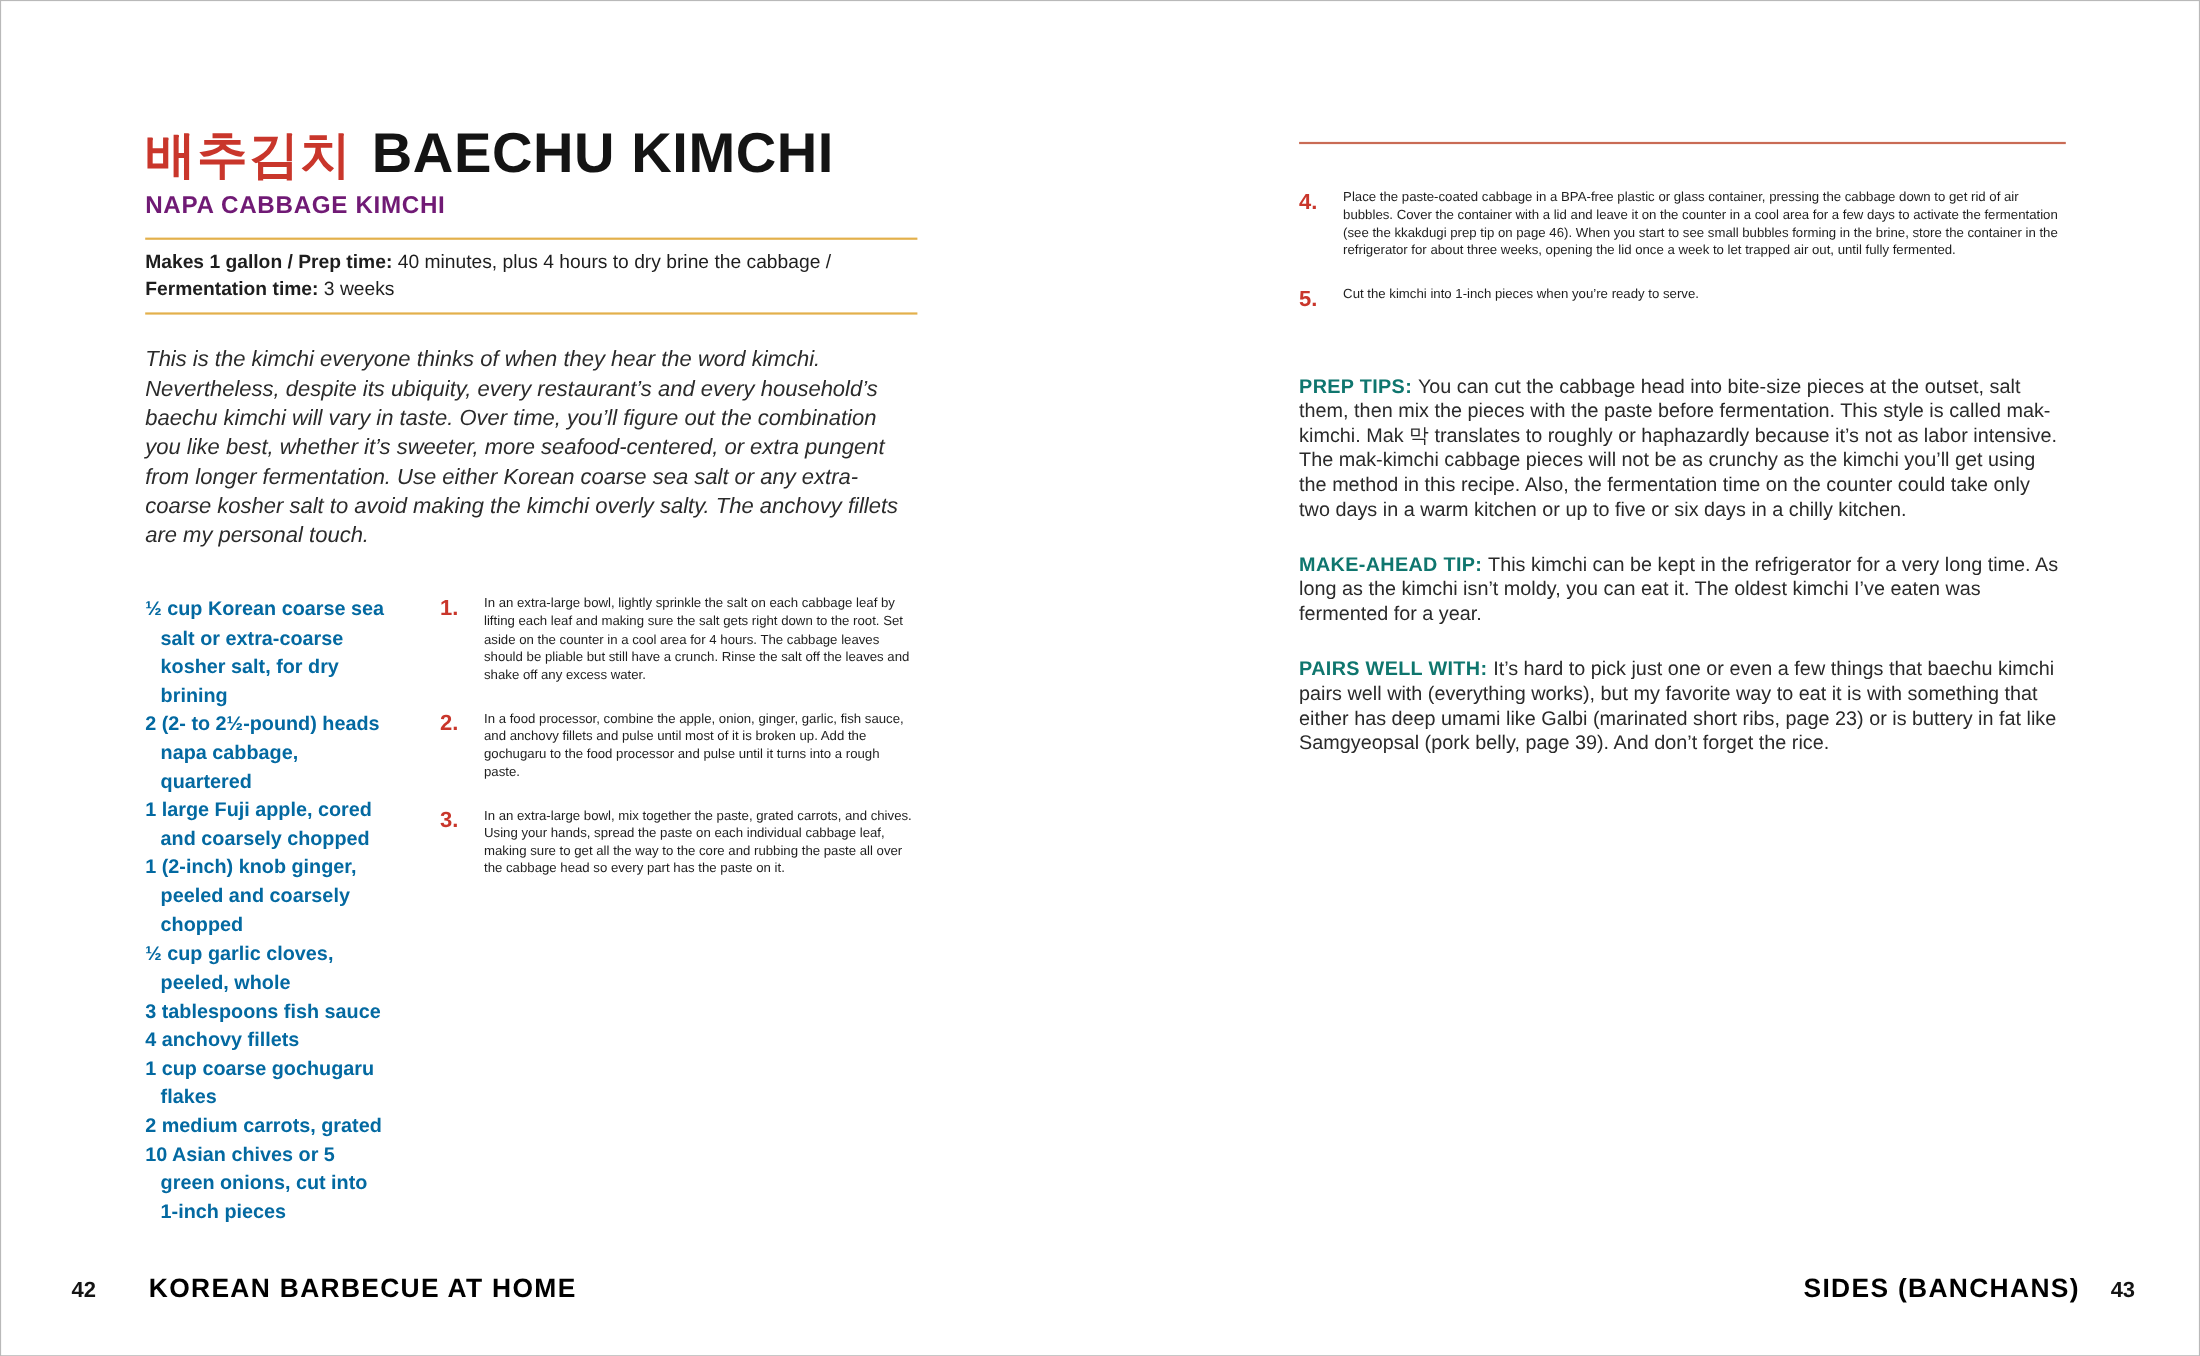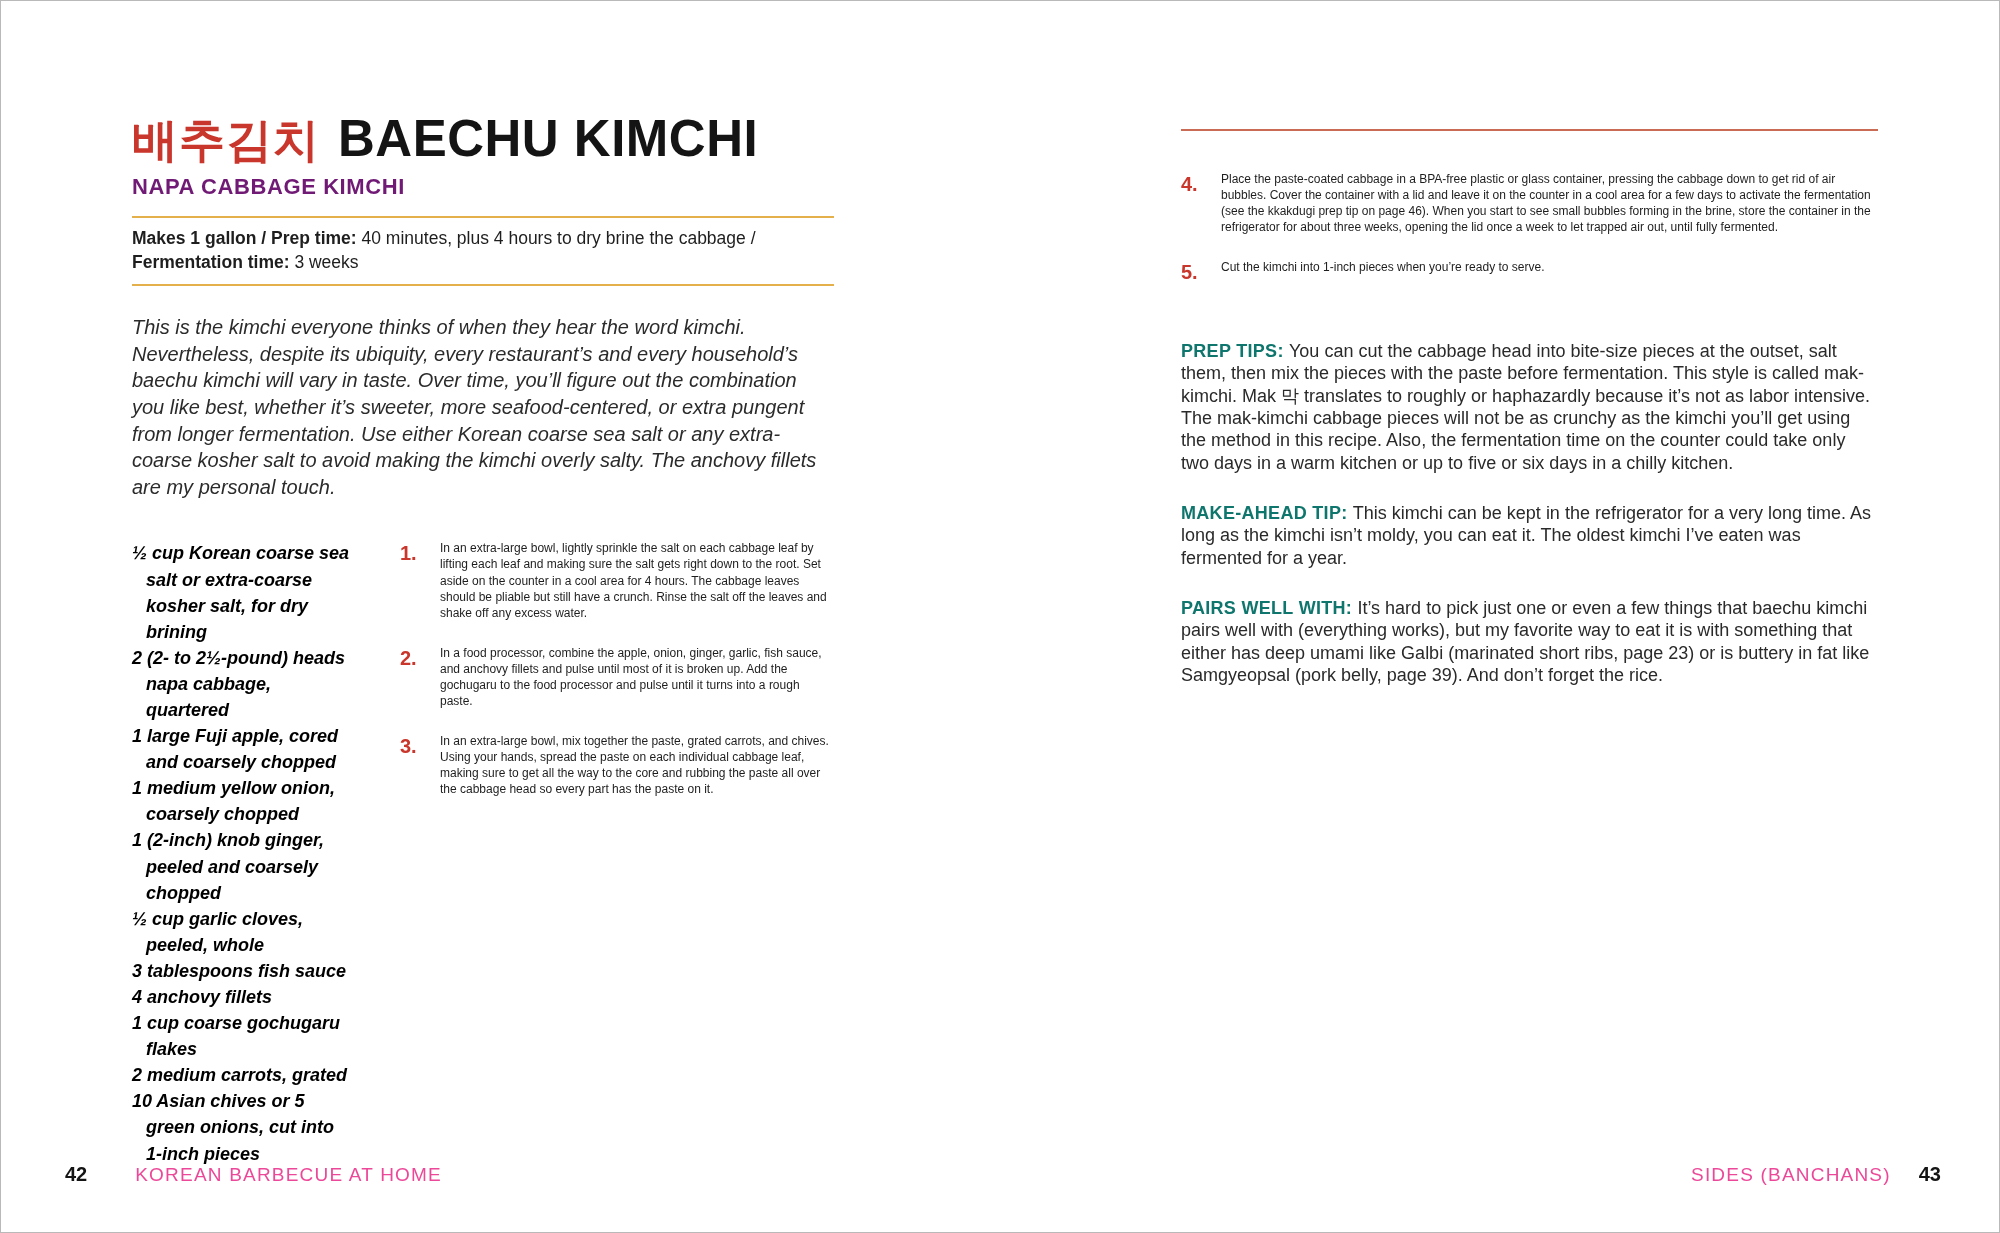--- a/index.html
+++ b/index.html
@@ -76,22 +76,21 @@
     display: flex;
     gap: 46px;
   }
   .ingredients-col { width: 222px; flex: none; }
   .ingredient {
     font-size: 18px;
     font-weight: bold;
     line-height: 1.45;
     padding-left: 14px;
     text-indent: -14px;
-    color: #000000;
-    font-style: italic;
+    color: #0369a1;
   }
   .steps-col { flex: 1; }
 
   .step { display: flex; margin-bottom: 24px; }
   .step-num {
     flex: none;
     width: 40px;
     font-weight: bold;
     color: #c9362b;
     font-size: 20px;
@@ -146,24 +145,24 @@
     display: flex;
     align-items: baseline;
     gap: 28px;
   }
   .page-num {
     font-size: 20px;
     font-weight: bold;
     color: #141414;
   }
   .running-title {
-    font-size: 19px;
-    font-weight: normal;
+    font-size: 24px;
+    font-weight: bold;
     letter-spacing: 1.2px;
-    color: #ec4899;
+    color: #000000;
   }
 </style>
 </head>
 <body>
 
 <div class="page-frame">
 
   <div class="left-page">
     <div class="title-row">
       <span class="korean-title">배추김치</span>
@@ -175,21 +174,20 @@
     <div class="meta-line"><span class="bold">Makes 1 gallon / Prep time: </span><span>40 minutes, plus 4 hours to dry brine the cabbage / </span><span class="bold">Fermentation time: </span><span>3 weeks</span></div>
     <hr class="gold-rule">
 
     <p class="intro">This is the kimchi everyone thinks of when they hear the word kimchi. Nevertheless, despite its ubiquity, every restaurant’s and every household’s baechu kimchi will vary in taste. Over time, you’ll figure out the combination you like best, whether it’s sweeter, more seafood-centered, or extra pungent from longer fermentation. Use either Korean coarse sea salt or any extra-coarse kosher salt to avoid making the kimchi overly salty. The anchovy fillets are my personal touch.</p>
 
     <div class="columns">
       <div class="ingredients-col">
           <div class="ingredient">½ cup Korean coarse sea salt or extra-coarse kosher salt, for dry brining</div>
           <div class="ingredient">2 (2- to 2½-pound) heads napa cabbage, quartered</div>
           <div class="ingredient">1 large Fuji apple, cored and coarsely chopped</div>
-          <div class="ingredient">1 medium yellow onion, coarsely chopped</div>
           <div class="ingredient">1 (2-inch) knob ginger, peeled and coarsely chopped</div>
           <div class="ingredient">½ cup garlic cloves, peeled, whole</div>
           <div class="ingredient">3 tablespoons fish sauce</div>
           <div class="ingredient">4 anchovy fillets</div>
           <div class="ingredient">1 cup coarse gochugaru flakes</div>
           <div class="ingredient">2 medium carrots, grated</div>
           <div class="ingredient">10 Asian chives or 5 green onions, cut into 1-inch pieces</div>
         </div>
       <div class="steps-col">
           <div class="step">

